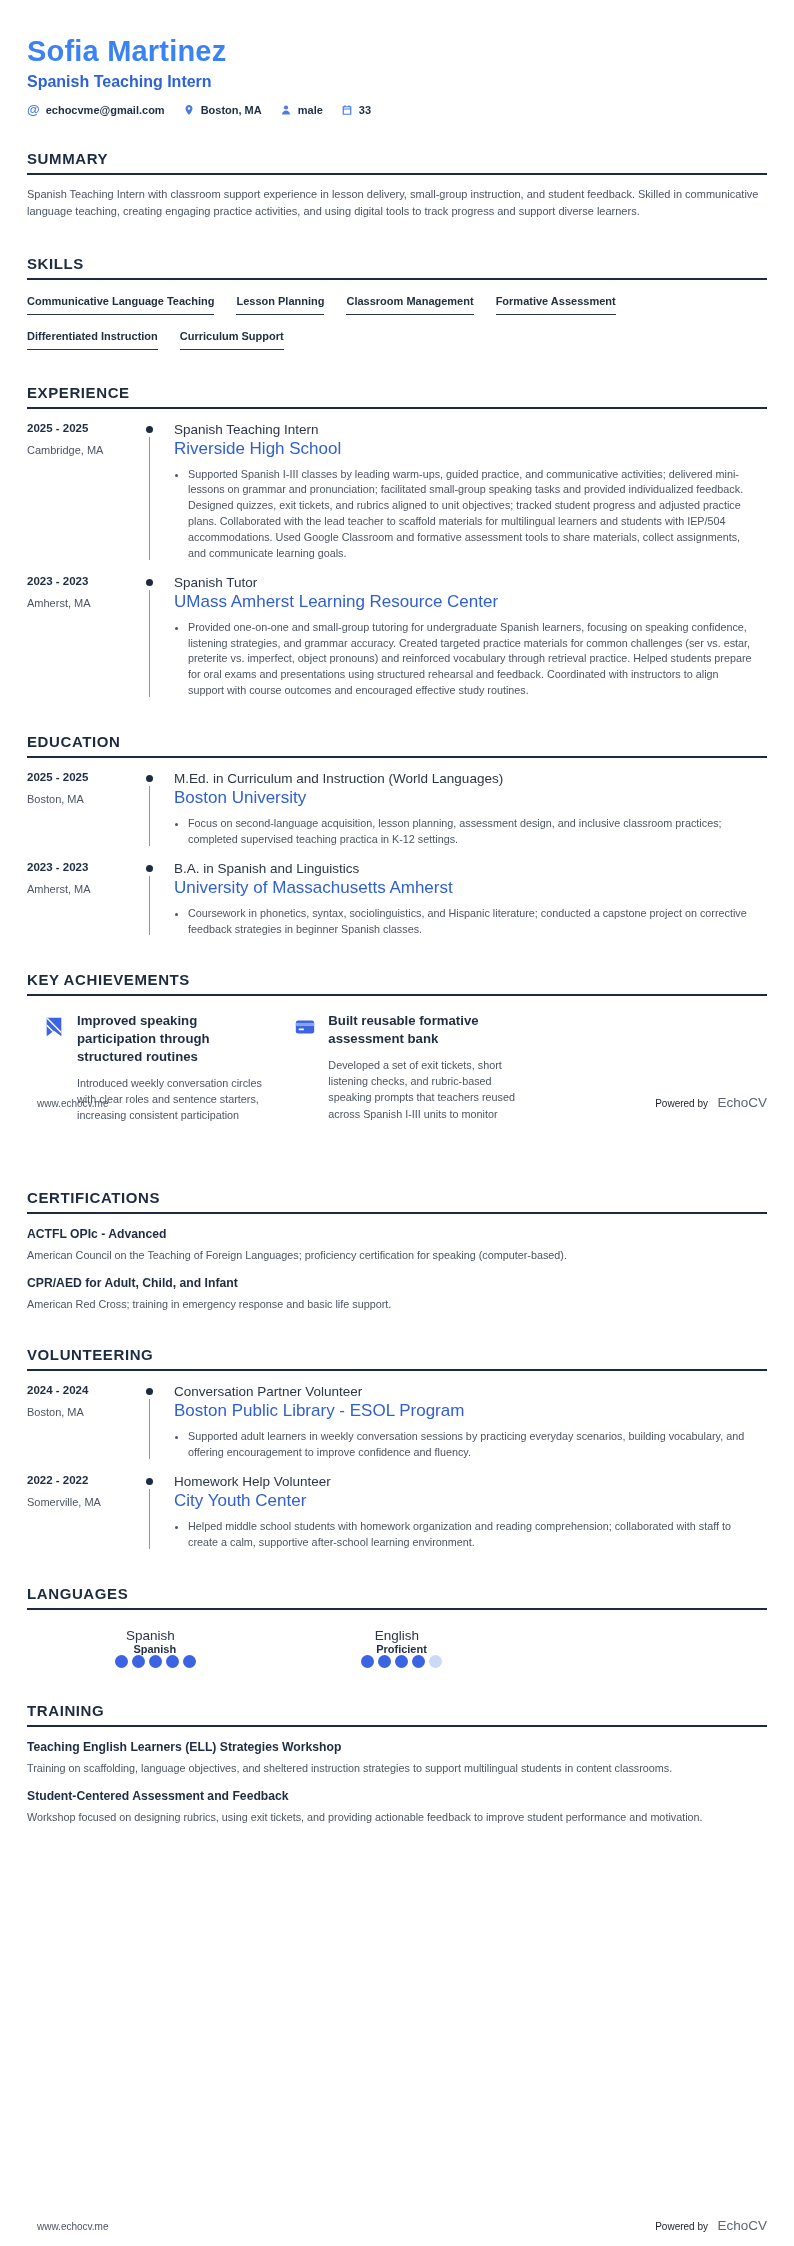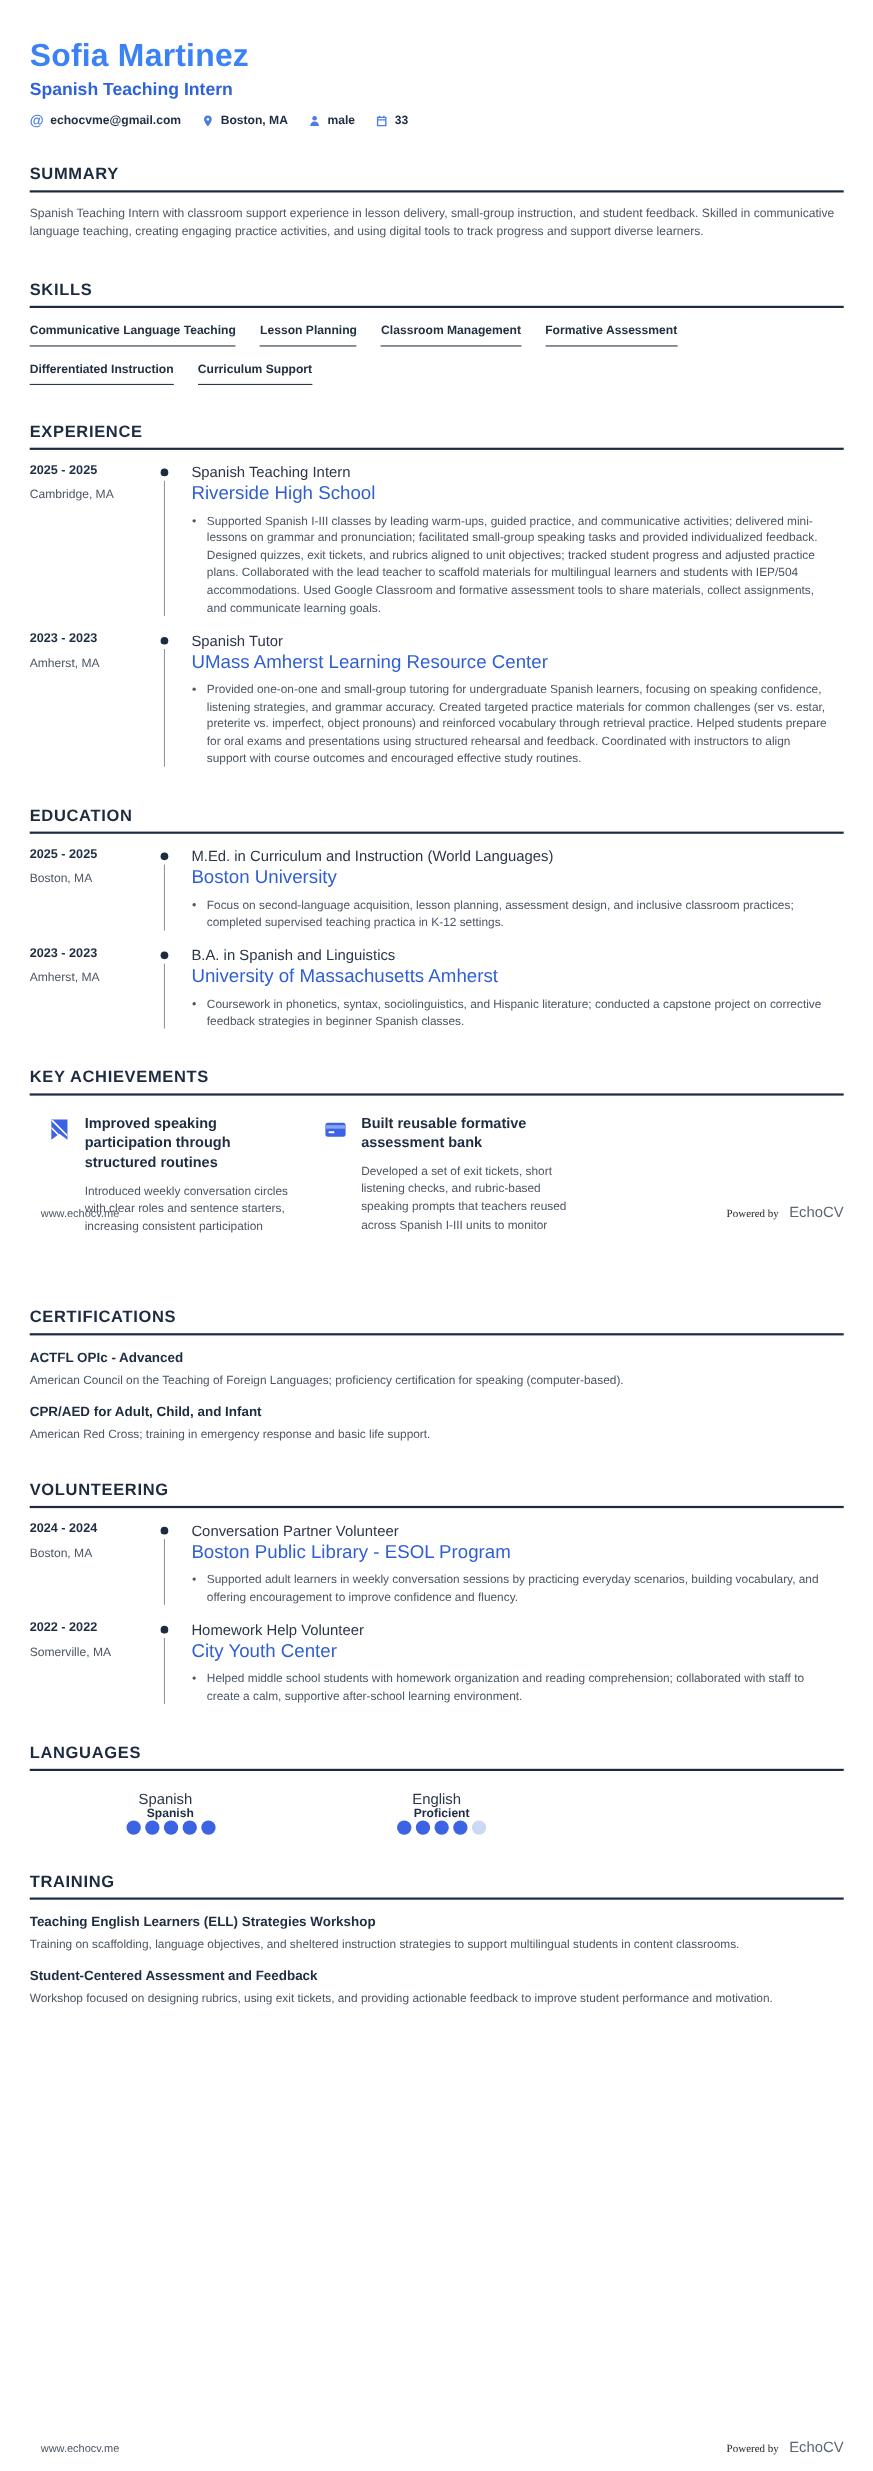--- a/index.html
+++ b/index.html
@@ -130,21 +130,21 @@
 
   
   .page-footer {
     position: absolute;
     left: 37px; right: 27px; bottom: 12px;
     display: flex;
     justify-content: space-between;
     align-items: baseline;
   }
   .footer-site { font-size: 10px; color: #4b5563; }
-  .footer-powered { font-size: 10px; color: #1a1f26; font-family: Liberation Serif, serif; }
+  .footer-powered { font-size: 10px; color: #1a1f26; }
   .footer-brand { font-size: 13.5px; color: #5b6672; margin-left: 5px; }
 </style>
 </head>
 <body>
 
 <div class="page">
 
   <header>
     <h1 class="name">Sofia Martinez</h1>
     <div class="job-title">Spanish Teaching Intern</div>

